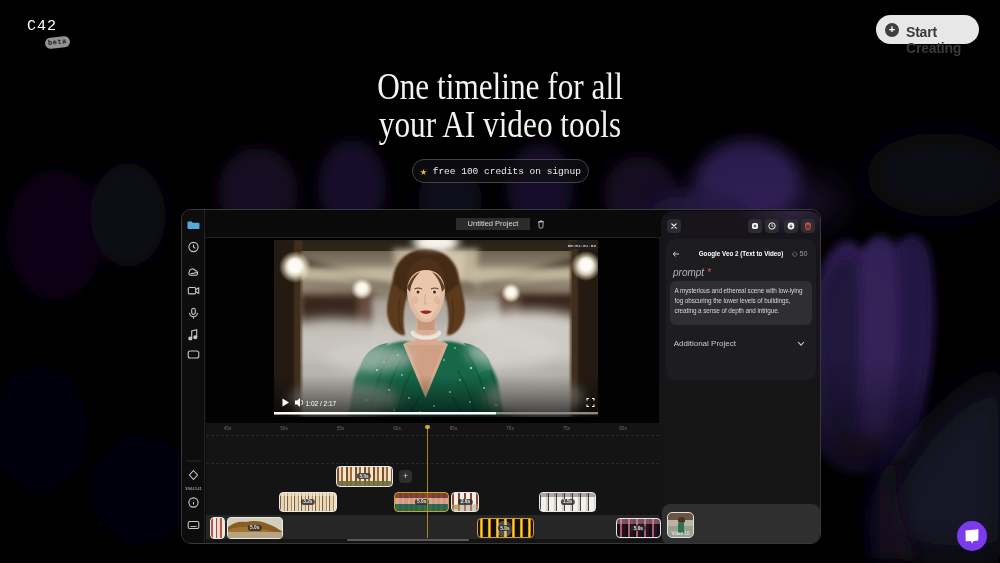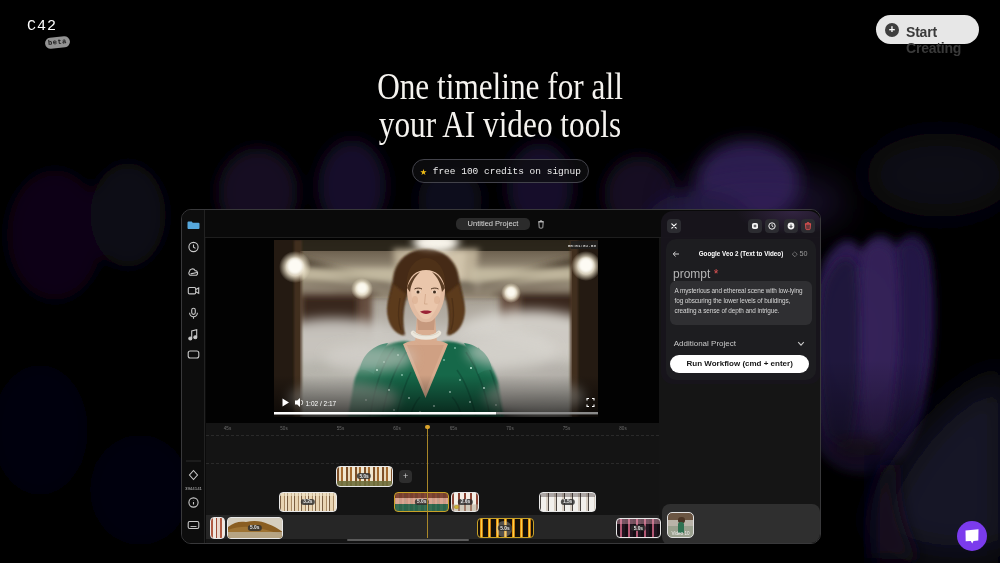--- a/index.html
+++ b/index.html
@@ -167,21 +167,21 @@
           <path d="M11.5 292 v2.6 M11.5 290 v0.2"></path>
         </g>
 
         <g stroke="#c9c9c9" fill="none" stroke-width="1.1">
           <rect x="6.2" y="311.5" width="10.6" height="7" rx="1.5"></rect>
           <path d="M8.5 316.5 h6" stroke-width="0.9"></path>
         </g>
       </svg>
     </div>
     <div id="topbar" class="abs">
-      <div style="position:absolute;left:251px;top:8px;width:74px;height:12px;background:#2b2b2b;border-radius:5px;color:#dcdcdc;font-size:7.5px;line-height:12px;text-align:center;">Untitled Project</div>
+      <div style="position:absolute;left:251px;top:8px;width:74px;height:12px;background:#2b2b2b;border-radius:0;color:#dcdcdc;font-size:7.5px;line-height:12px;text-align:center;">Untitled Project</div>
       <svg style="position:absolute;left:332px;top:9px;" width="8" height="10" viewBox="0 0 8 10">
         <path d="M1.8 2.9 h4.4 l-0.4 5.5 a0.8 0.8 0 0 1 -0.8 0.7 h-2 a0.8 0.8 0 0 1 -0.8 -0.7 Z M1.2 2.7 h5.6 M3 2.5 l0.3 -0.8 h1.4 l0.3 0.8" stroke="#dedede" stroke-width="0.75" fill="none"></path>
       </svg>
     </div>
     <div id="preview" class="abs">
       <svg class="abs" style="left:68px;top:2px;" width="324" height="177" viewBox="0 0 324 177">
         <defs>
           <filter id="vb6" x="-60%" y="-60%" width="220%" height="220%">
             <feGaussianBlur stdDeviation="6"></feGaussianBlur>
           </filter>
@@ -463,27 +463,26 @@
       <div class="tbtn" style="left:140.3px;">
         <svg width="14" height="14" viewBox="0 0 14 14">
           <path d="M4.4 5 h5.2 l-0.45 4.9 a0.8 0.8 0 0 1 -0.8 0.7 h-2.7 a0.8 0.8 0 0 1 -0.8 -0.7 Z M3.9 4.8 h6.2 M5.8 4.6 l0.35 -1 h1.7 l0.35 1" stroke="#e05252" stroke-width="0.85" fill="#e05252" fill-opacity="0.35"></path>
         </svg></div>
       <div id="card" class="abs">
         <svg class="abs" style="left:6.1px;top:10.5px;" width="8" height="8" viewBox="0 0 8 8">
           <path d="M7 4 H1.4 M3.6 1.6 L1.2 4 l2.4 2.4" stroke="#cfcfcf" stroke-width="1" fill="none"></path>
         </svg>
         <div class="abs" style="left:0;top:9.5px;width:150px;text-align:center;color:#fff;font-size:7.4px;font-weight:700;transform:scaleX(0.85);">Google Veo 2 (Text to Video)</div>
         <div class="abs" style="left:126px;top:10px;width:26px;color:#9a9a9a;font-size:7.2px;">◇ 50</div>
-        <div class="abs" style="left:7px;top:27.5px;font-size:12px;color:#b5b5b5;">prompt <span style="color:#e25555;">*</span></div>
+        <div class="abs" style="left:7px;top:27.5px;font-size:10px;color:#b5b5b5;font-style:italic;">prompt <span style="color:#e25555;">*</span></div>
         <div class="abs" style="left:3.5px;top:42px;width:142.6px;height:43.7px;background:#2f2f32;border-radius:6px;color:#d6d6d6;font-size:6.4px;letter-spacing:-0.1px;line-height:9.8px;padding:5px 5px;">A mysterious and ethereal scene with low-lying fog obscuring the lower levels of buildings, creating a sense of depth and intrigue.</div>
         <div class="abs" style="left:7.7px;top:100px;font-size:8px;color:#c9c9c9;">Additional Project</div>
         <svg class="abs" style="left:131px;top:101.5px;" width="8" height="6" viewBox="0 0 8 6">
           <path d="M1.2 1.2 L4 4.2 L6.8 1.2" stroke="#c9c9c9" stroke-width="1.1" fill="none"></path>
         </svg>
-        <div class="abs" style="left:4.4px;top:116.2px;width:138.6px;height:17.7px;background:#fff;border-radius:9px;color:#151515;font-size:8px;font-weight:700;text-align:center;line-height:17.7px;">Run Workflow (cmd + enter)</div>
       </div>
     </div>
   </div>
 
   <svg id="chat" class="abs" style="left:957px; top:521px;" width="30" height="30" viewBox="0 0 30 30">
     <circle cx="15" cy="15" r="15" fill="#7b3bed"></circle>
     <path d="M8.5 9.5 L21.5 8.2 L21.3 19.5 L16.5 19.9 L15.2 22.5 L13.8 20.1 L8.7 20.3 Z" fill="#fff"></path>
   </svg>
 
 </body></html>

